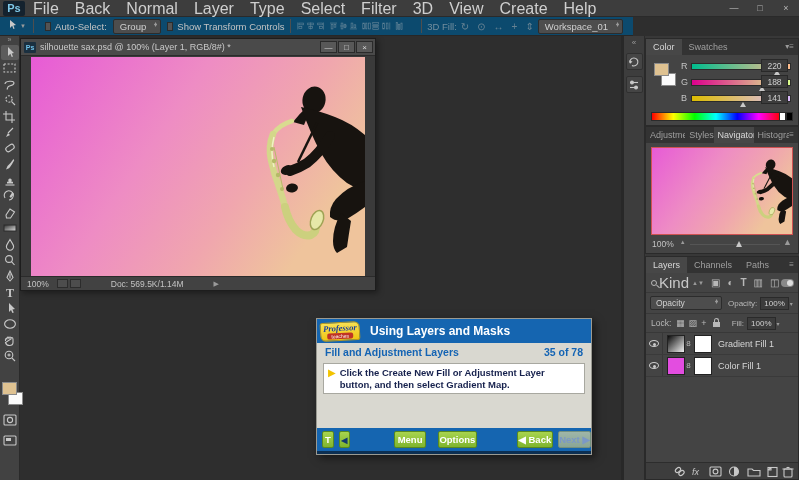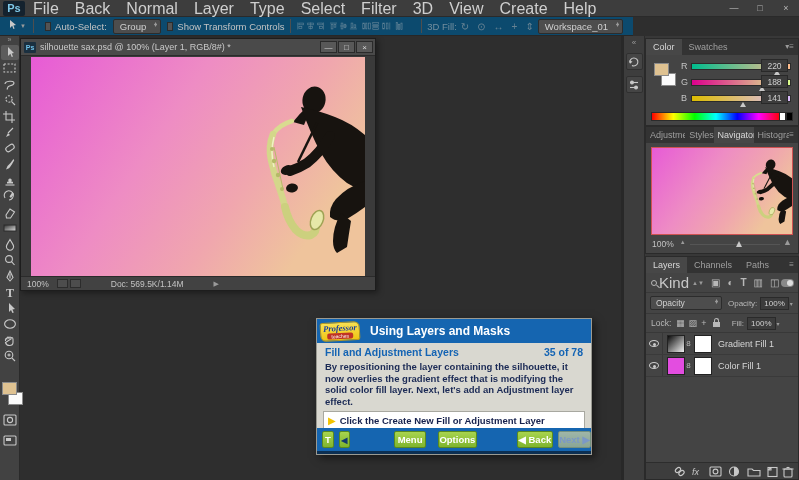--- a/index.html
+++ b/index.html
@@ -580,21 +580,20 @@
     <span id="dlg-logo">
       <span class="l1">Professor</span>
       <span class="l2">teaches</span>
     </span>
     <span id="dlg-title">Using Layers and Masks</span>
   </div>
   <div id="dlg-sub">
     <span id="dlg-section">Fill and Adjustment Layers</span>
     <span id="dlg-progress">35 of 78</span>
   </div>
-  <div id="dlg-body">By repositioning the layer containing the silhouette, it now overlies the gradient effect that is modifying the solid color fill layer. Next, let's add an Adjustment layer effect.</div>
   <div id="dlg-instruction">
     <span class="arrow">▶</span>
     <span class="txt">Click the Create New Fill or Adjustment Layer button, and then select Gradient Map.</span>
   </div>
   <div id="dlg-footer">
     <span class="dlg-btn sq">T</span>
     <span class="dlg-btn sq"><span class="tri">◀</span></span>
     <span class="dlg-btn" id="btn-menu">Menu</span>
     <span class="dlg-btn" id="btn-options">Options</span>
     <span class="dlg-btn" id="btn-back">◀ Back</span>

